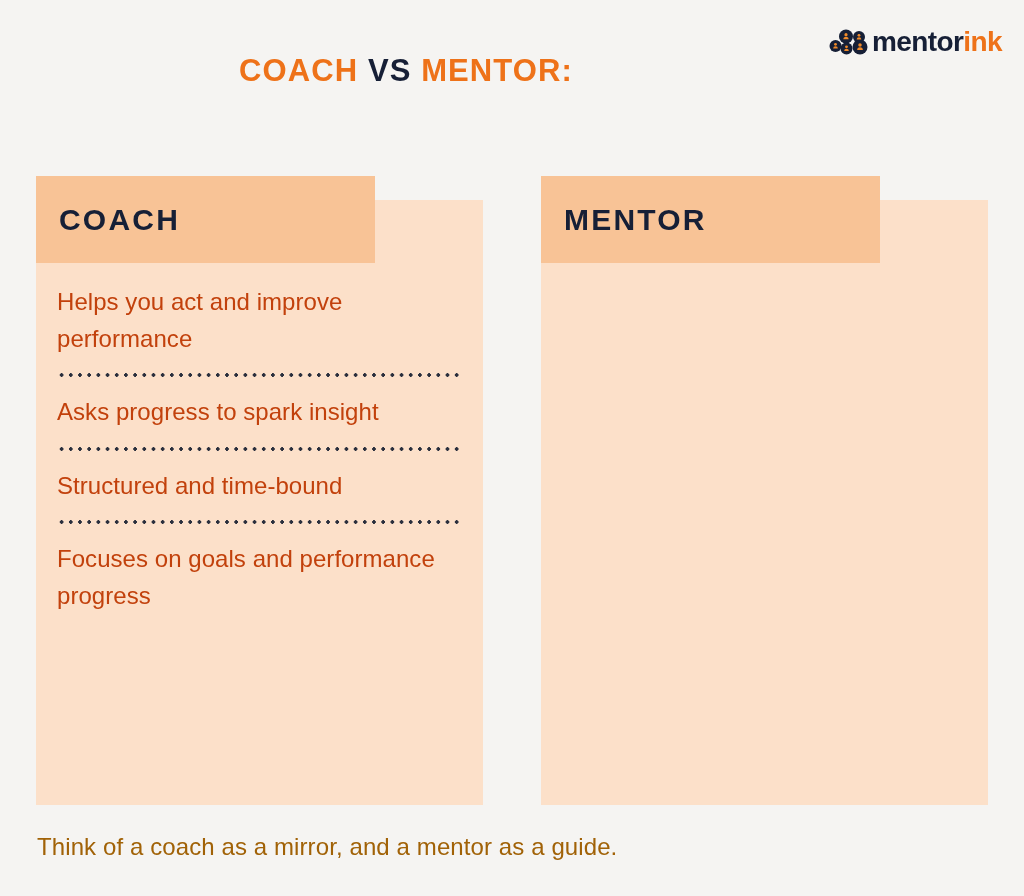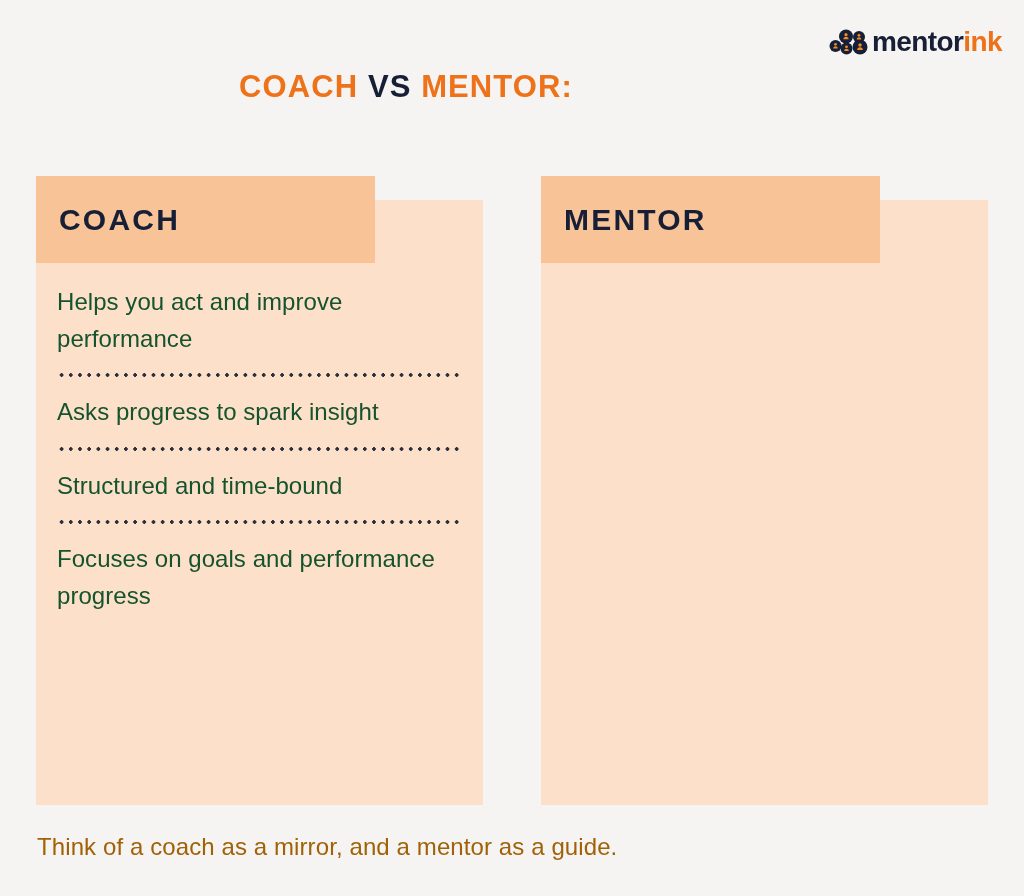--- a/index.html
+++ b/index.html
@@ -35,21 +35,21 @@
     letter-spacing: -0.6px;
     line-height: 1;
     white-space: nowrap;
   }
   .logo-word .w1 { color: #161f36; }
   .logo-word .w2 { color: #ee7219; }
 
   
   .title-block {
     position: absolute;
-    top: 66px;
+    top: 50px;
     left: 0;
     width: 812px;
     text-align: center;
   }
   .title-line {
     font-size: 31px;
     font-weight: 800;
     letter-spacing: 1.1px;
     line-height: 1.33;
     color: #161f36;
@@ -92,21 +92,21 @@
     position: absolute;
     left: 0;
     top: 87px;
     width: 447px;
     padding: 0 22px 0 21px;
   }
 
   .row-item {
     font-size: 24px;
     line-height: 1.55;
-    color: #14532d;
+    color: #c2410c;
     letter-spacing: 0.05px;
     padding-top: 16px;
     padding-bottom: 16px;
   }
   .row-item.first { padding-top: 20px; }
 
   .divider {
     height: 4px;
     background-image: radial-gradient(circle, #2a2f3d 1.6px, rgba(0,0,0,0) 1.8px);
     background-size: 9.2px 4px;

